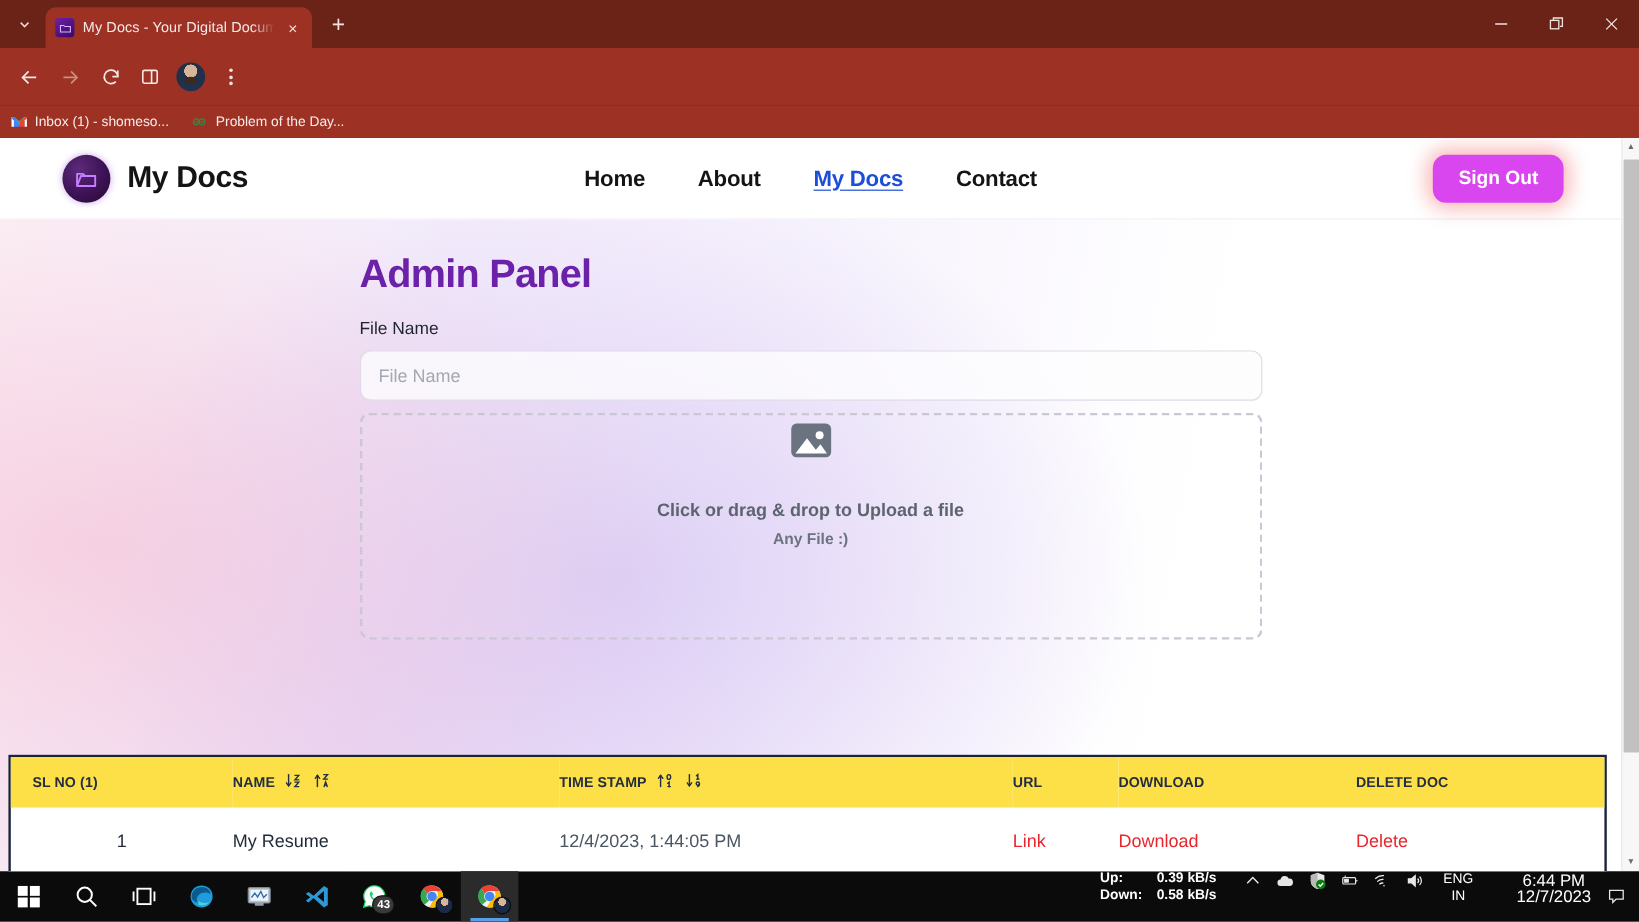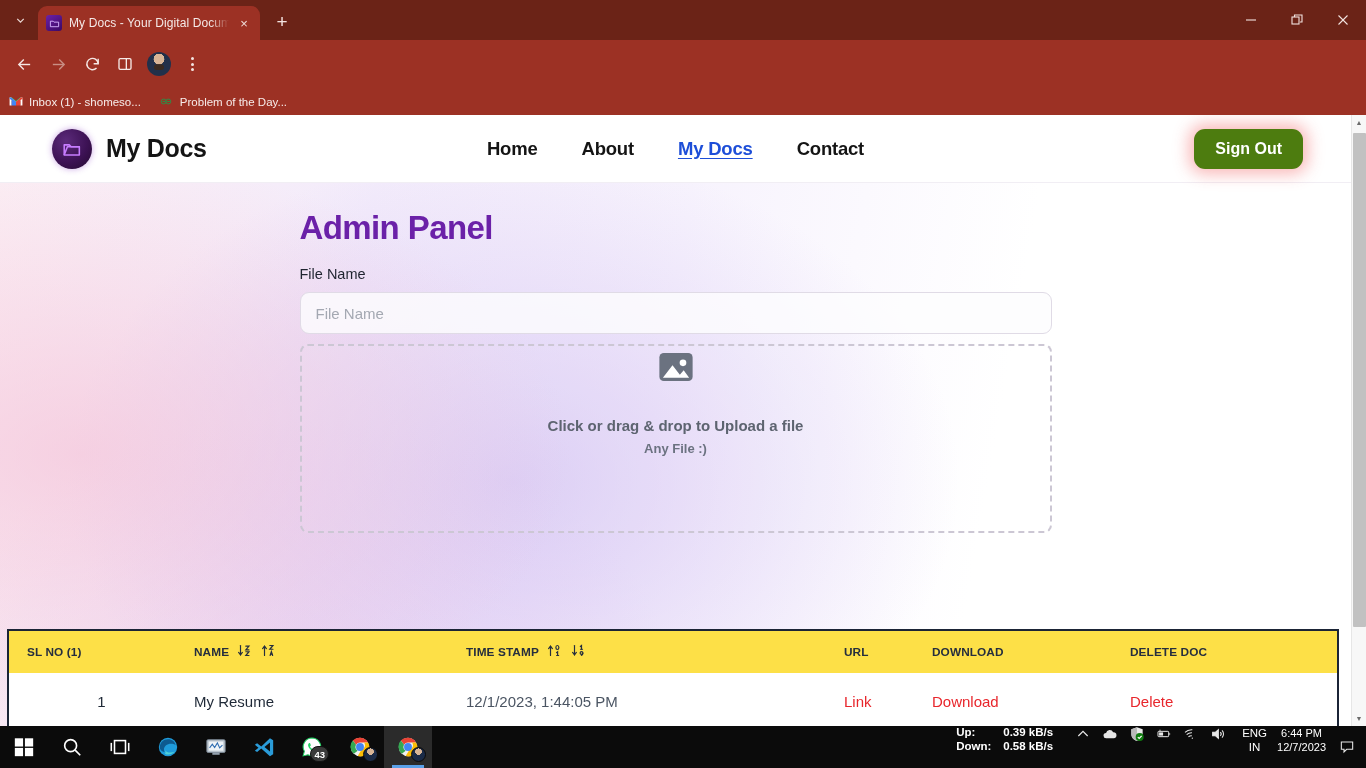--- a/index.html
+++ b/index.html
@@ -87,21 +87,21 @@
     display:flex; align-items:center; justify-content:center;
     box-shadow:0 0 6px rgba(140,60,200,.45);
   }
   .logo svg { width:22px; height:22px; }
   .brandname { font-size:25px; font-weight:bold; color:#141414; letter-spacing:-.3px; }
   .navlinks { position:absolute; left:0; right:0; display:flex; justify-content:center; gap:44px; pointer-events:none; }
   .navlinks a { pointer-events:auto; font-size:18.5px; font-weight:bold; color:#141414; text-decoration:none; letter-spacing:-.2px; }
   .navlinks a.active { color:#1d4ed8; text-decoration:underline; text-underline-offset:3px; }
   .signout {
     position:absolute; right:48px; top:14px;
-    background:#4d7c0f; color:#fff; border:none; font-weight:bold; font-size:16px;
+    background:#d946ef; color:#fff; border:none; font-weight:bold; font-size:16px;
     padding:11px 21px; border-radius:11px;
     box-shadow:0 0 16px 5px rgba(239,68,68,.38);
     font-family:"Liberation Sans", sans-serif;
   }
 
   .content {
     height:543px; position:relative;
     background:
       radial-gradient(700px 420px at 6% 50%, rgba(244,190,213,.62) 0%, rgba(244,190,213,0) 70%),
       radial-gradient(620px 460px at 38% 55%, rgba(206,186,241,.66) 0%, rgba(206,186,241,0) 72%),
@@ -170,21 +170,21 @@
   }
   .chrome-av { position:absolute; right:6px; bottom:6px; width:15px; height:15px; border-radius:50%;
      background:radial-gradient(circle at 50% 28%,#d8b596 0 28%,#1b2b47 29% 100%); border:1px solid #0b0b0b;}
   .tb-right { margin-left:auto; display:flex; align-items:flex-start; gap:0; padding-right:4px; }
   .netspeed { display:flex; gap:12px; color:#fff; font-size:11.5px; font-weight:bold; margin-right:14px; }
   .netspeed div { display:flex; flex-direction:column; gap:2px; }
   .netspeed .r { text-align:right; }
   .tray { display:flex; align-items:center; gap:11px; padding:0 8px; }
   .tray svg { width:16px; height:16px; }
   .lang { color:#fff; font-size:11.5px; line-height:14px; text-align:center; padding:0 8px; }
-  .clock { color:#fff; font-size:11px; line-height:14px; text-align:center; padding:0 6px 0 2px; }
+  .clock { color:#fff; font-size:14px; line-height:14px; text-align:center; padding:0 6px 0 2px;margin-left:26px; }
   .notif { width:30px; height:42px; display:flex; align-items:center; justify-content:center; }
   .notif svg { width:16px; height:16px; }
 </style>
 </head>
 <body>
 
 <div class="browser">
 
   <div class="tabstrip">
     <div class="tab-list-btn">
@@ -394,21 +394,21 @@
                     </div>
                 </th>
               </tr>
             </thead>
             <tbody>
               <tr>
                 <td class="c1" style="text-align:center;padding-left:0">
                   <span class="sl-val">1</span>
                 </td>
                 <td class="c2">My Resume</td>
-                <td class="c3 ts">12/1/2023, 1:44:05 PM</td>
+                <td class="c3 ts">12/4/2023, 1:44:05 PM</td>
                 <td class="c4">
                   <a class="redlink" href="#">Link</a>
                 </td>
                 <td class="c5">
                   <a class="redlink" href="#">Download</a>
                 </td>
                 <td class="c6">
                   <a class="redlink" href="#">Delete</a>
                 </td>
               </tr>

